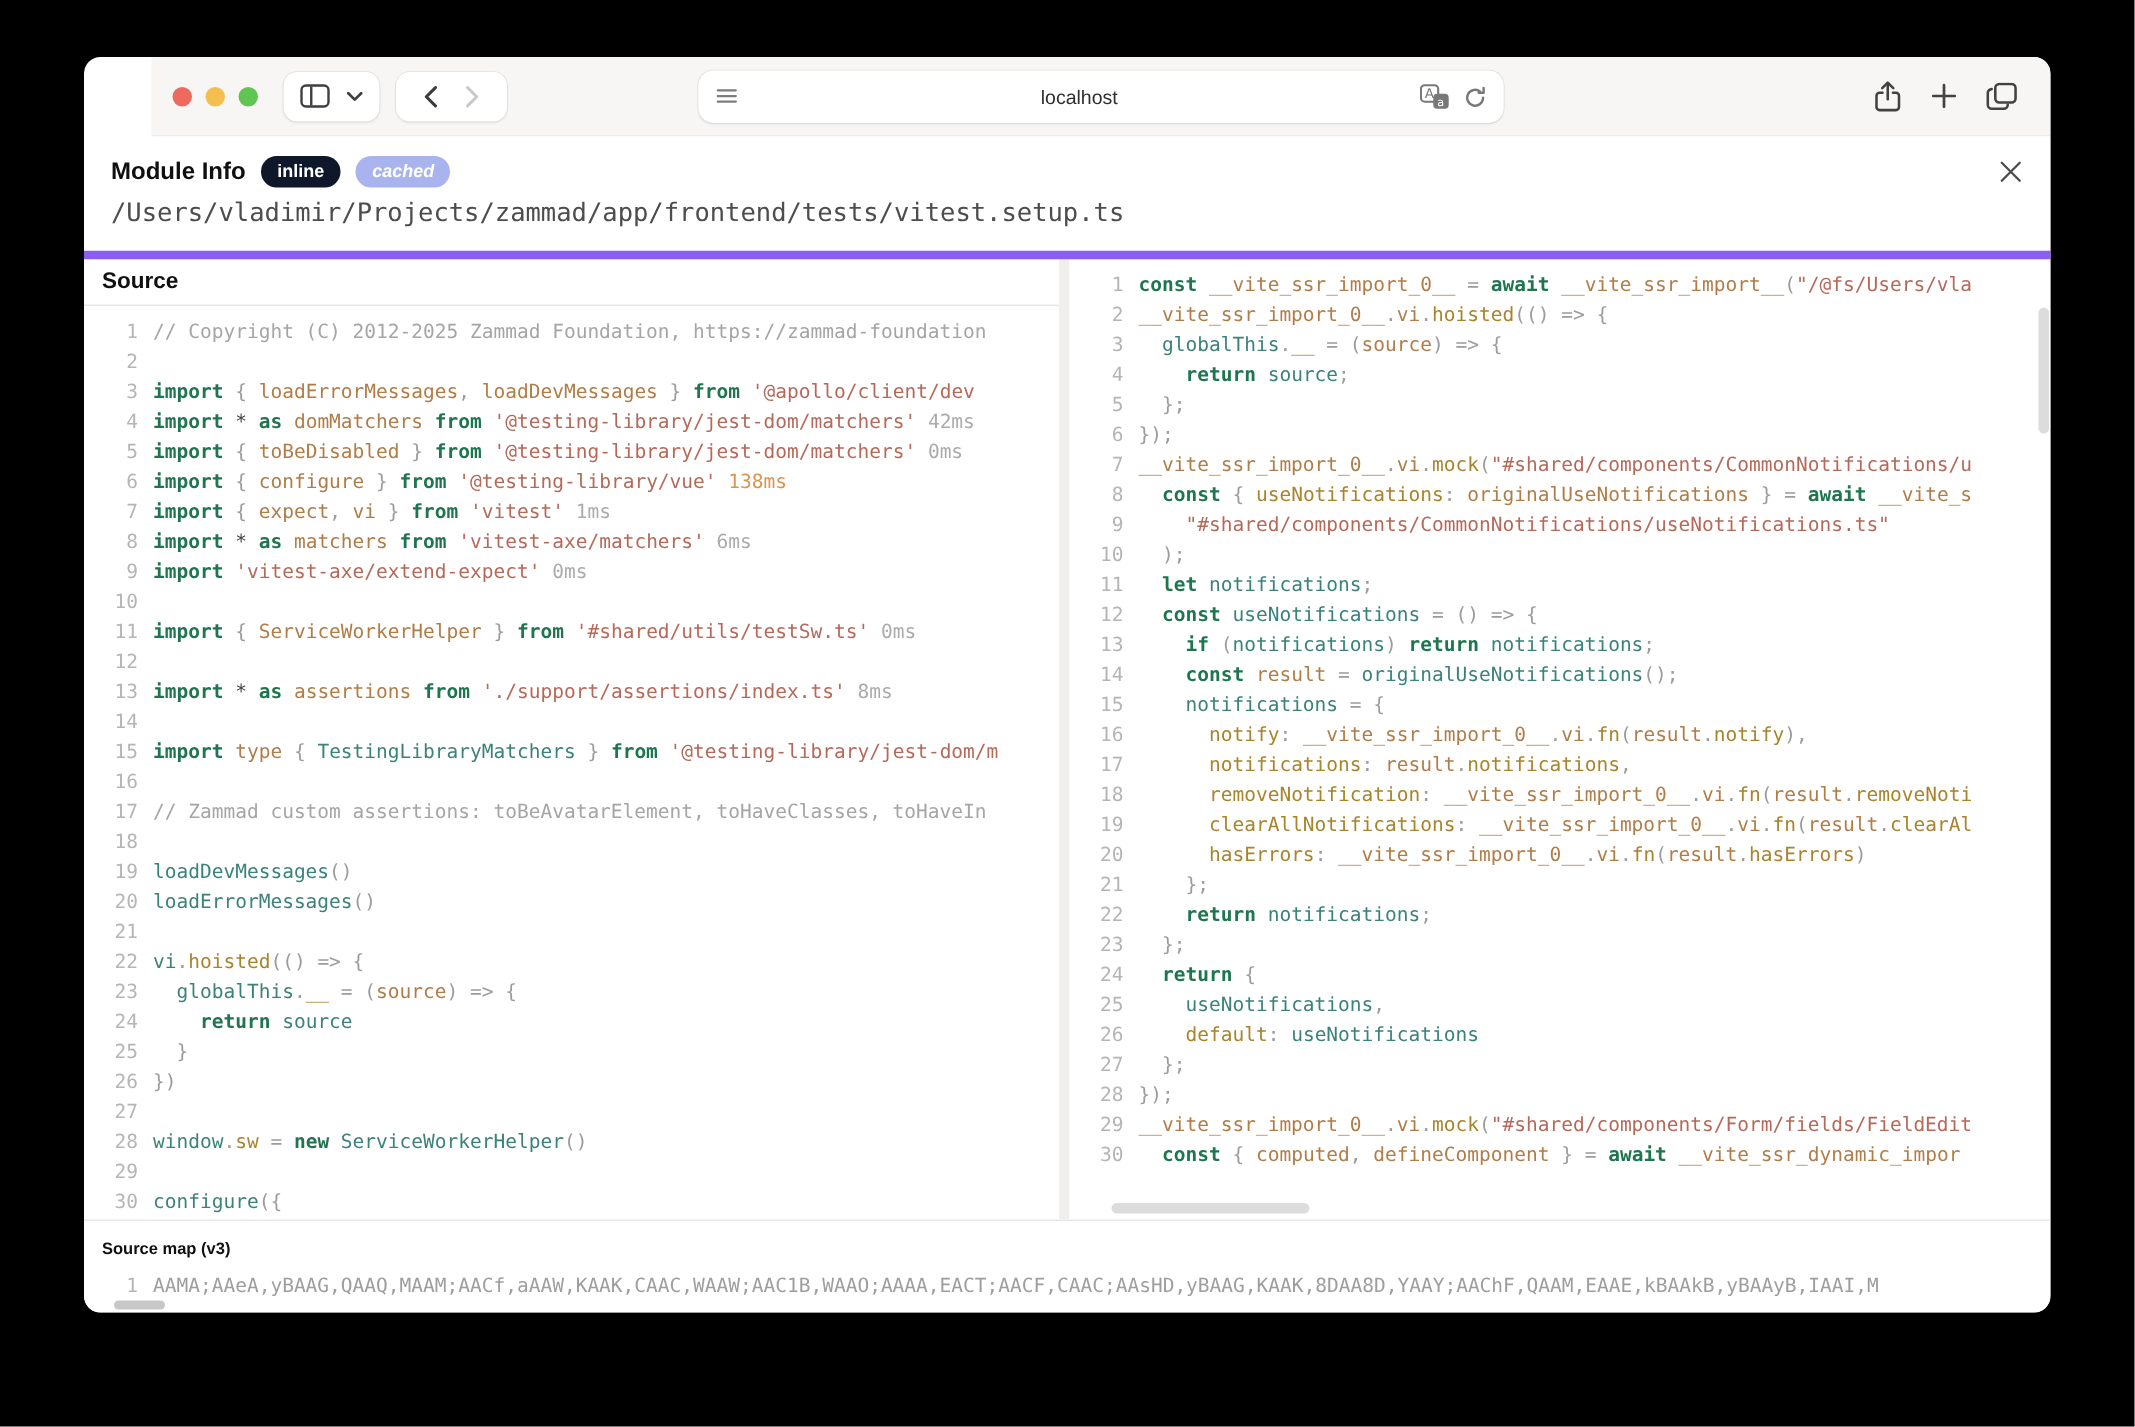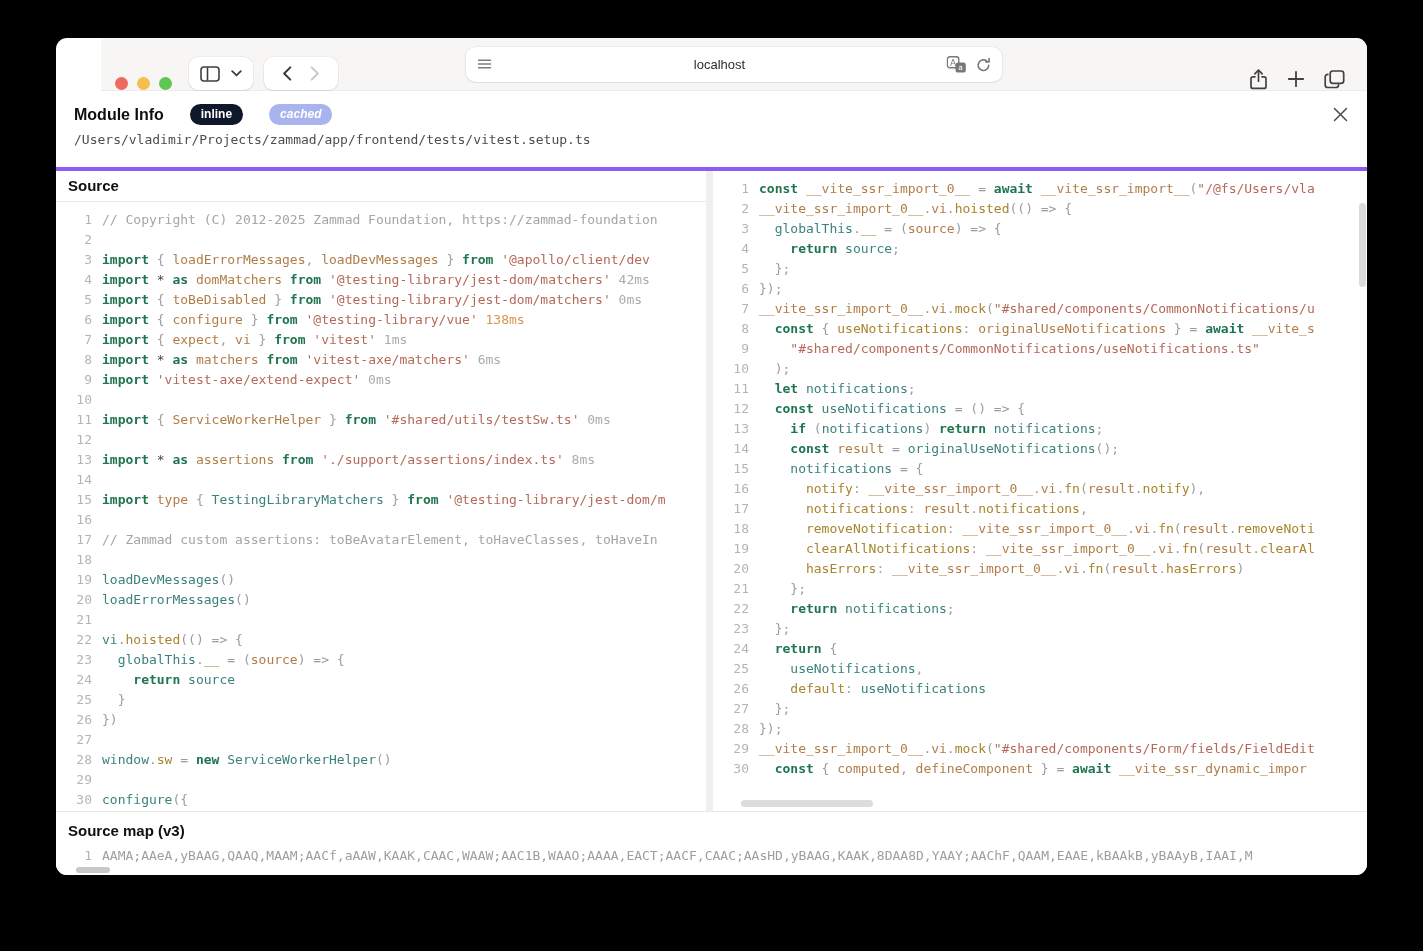--- a/index.html
+++ b/index.html
@@ -9,21 +9,21 @@
     position:relative;overflow:hidden;
   }
   .window{
     position:absolute;left:56px;top:38px;width:1311px;height:837px;
     background:#fff;border-radius:11px;overflow:hidden;
     display:flex;flex-direction:column;
     box-shadow:0 25px 70px rgba(0,0,0,.55);
   }
   
   .toolbar{
-    flex:0 0 52px;background:#f7f6f5;display:flex;align-items:flex-end;
+    flex:0 0 52px;background:#f7f6f5;display:flex;align-items:center;
     padding:0 14px;position:relative;border-bottom:1px solid rgba(0,0,0,.04);margin-left:45px;
   }
   .lights{display:flex;gap:9px;margin-right:17px;}
   .light{width:13px;height:13px;border-radius:50%;}
   .pill{
     background:#fff;border-radius:9px;height:33px;display:flex;align-items:center;
     box-shadow:0 0 0 .5px rgba(0,0,0,.08),0 1px 2px rgba(0,0,0,.07);
   }
   .pill-sidebar{width:64px;justify-content:space-evenly;margin-right:11px;}
   .pill-nav{width:74px;justify-content:space-evenly;margin-right:10px;}
@@ -32,28 +32,28 @@
     width:537px;height:35px;background:#fff;border-radius:10px;
     box-shadow:0 0 0 .5px rgba(0,0,0,.09),0 1px 1.5px rgba(0,0,0,.05);
     display:flex;align-items:center;padding:0 11px;box-sizing:border-box;
   }
   .url-text{flex:1;text-align:center;font-size:13px;color:#2e2e2e;}
   .urlbar-right{display:flex;align-items:center;gap:9px;}
   .toolbar-right{margin-left:auto;display:flex;align-items:center;gap:19px;padding-right:8px;}
   .icon{display:inline-flex;align-items:center;justify-content:center;}
   
   .module-header{flex:0 0 76px;box-sizing:border-box;padding:13px 18px 0 18px;position:relative;background:#fff;}
-  .mh-row{display:flex;align-items:center;gap:26px;}
+  .mh-row{display:flex;align-items:center;gap:10px;}
   .mh-title{font-size:16px;font-weight:700;color:#0f0f0f;}
   .badge{font-size:12px;font-weight:700;color:#fff;padding:3px 11px 4px;border-radius:999px;line-height:14px;}
   .timings{position:absolute;right:55px;top:13px;display:flex;gap:9px;}
   .mh-close{position:absolute;right:16px;top:12px;width:22px;height:22px;display:flex;align-items:center;justify-content:center;cursor:pointer;background:none;border:none;padding:0;}
-  .mh-path{margin-top:7px;font-family:"DejaVu Sans Mono",monospace;font-size:13px;color:#4d4d4d;white-space:pre;}
-  
-  .panels{flex:0 0 640px;display:flex;border-top:4px solid #8b5cf6;min-height:0;}
+  .mh-path{margin-top:7px;font-family:"DejaVu Sans Mono",monospace;font-size:17px;color:#4d4d4d;white-space:pre;}
+  
+  .panels{flex:0 0 640px;display:flex;border-top:6px solid #8b5cf6;min-height:0;}
   .panel{overflow:hidden;display:flex;flex-direction:column;position:relative;background:#fff;}
   .panel-source{width:650px;flex:none;}
   .panel-sep{width:7px;background:#f0efee;flex:none;}
   .panel-transformed{flex:1;min-width:0;}
   .panel-title{
     flex:none;height:30px;line-height:30px;padding-left:12px;
     font-size:15px;font-weight:700;color:#101010;border-bottom:1px solid #e8e8e7;
   }
   .code{
     flex:1;padding-top:8px;font-family:"DejaVu Sans Mono",monospace;
@@ -69,21 +69,21 @@
   .tok-f{color:var(--tok-f);}
   .tok-m{color:var(--tok-m);}
   .tok-c{color:var(--tok-c);}
   .tok-d{color:var(--tok-d);}
   .tok-t{color:var(--tok-t);}
   .tok-to{color:var(--tok-to);}
   .h-thumb{position:absolute;left:28px;bottom:4px;width:132px;height:7px;background:#dcdcdc;border-radius:4px;}
   .v-thumb{position:absolute;right:1px;top:32px;width:7px;height:84px;background:#dcdcdc;border-radius:4px;}
   
   .sourcemap{flex:1;border-top:1px solid #e8e8e7;position:relative;padding-top:8px;background:#fff;min-height:0;overflow:hidden;}
-  .sm-title{padding-left:12px;font-size:15px;font-weight:700;color:#101010;height:24px;line-height:22px;}
+  .sm-title{padding-left:12px;font-size:11px;font-weight:700;color:#101010;height:24px;line-height:22px;}
   .sm-line{
     display:flex;margin-top:2px;font-family:"DejaVu Sans Mono",monospace;
     font-size:13px;line-height:20px;white-space:pre;overflow:hidden;color:#9e9e9e;
   }
   .sm-thumb{position:absolute;left:20px;bottom:2px;width:34px;height:6px;background:#c7c7c7;border-radius:3px;}
 </style>
 </head>
 <body>
 
 <div class="window">

